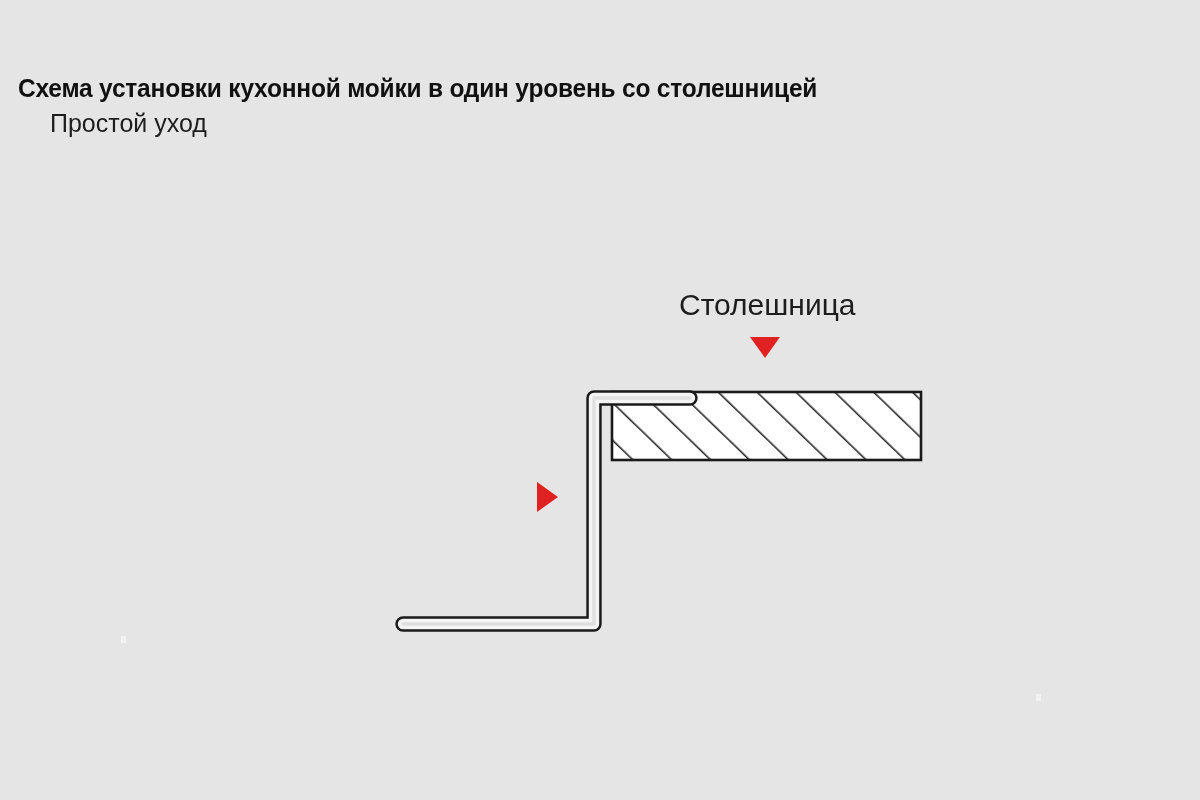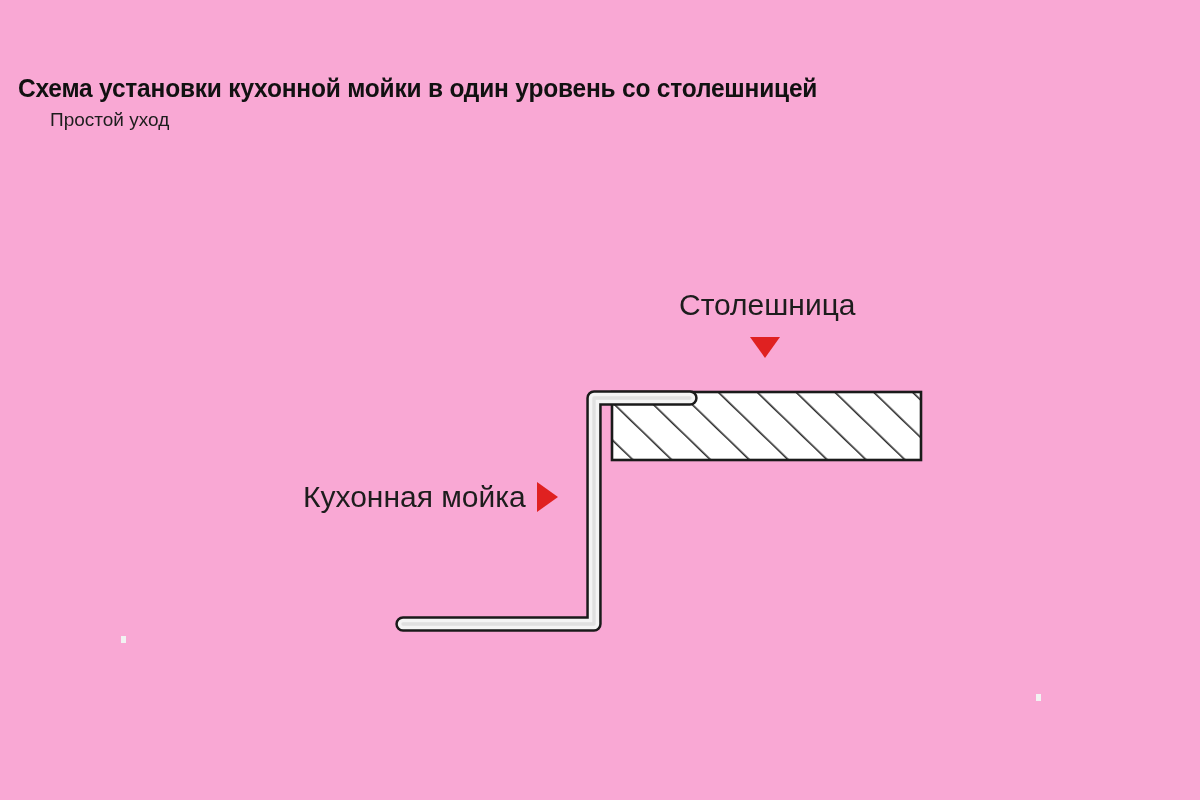--- a/index.html
+++ b/index.html
@@ -13,41 +13,41 @@
     height: 800px;
     overflow: hidden;
     font-family: "Liberation Sans", "DejaVu Sans", sans-serif;
     color: #1a1a1a;
     position: relative;
   }
   #page {
     position: relative;
     width: 1200px;
     height: 800px;
-    background: #f9a8d4;
+    background: #e5e5e5;
   }
 
   
   .title {
     position: absolute;
     left: 18px;
     top: 74px;
     font-size: 25px;
     font-weight: bold;
     letter-spacing: -0.2px;
     white-space: nowrap;
     color: #111111;
     transform: scaleX(0.98);
     transform-origin: left top;
   }
   .subtitle {
     position: absolute;
     left: 50px;
     top: 109px;
-    font-size: 19px;
+    font-size: 25px;
     font-weight: normal;
     white-space: nowrap;
     color: #1d1d1d;
   }
 
   
   .diagram {
     position: absolute;
     left: 0;
     top: 0;
@@ -150,19 +150,18 @@
       <path d="M 403,624 L 594,624 L 594,398 L 690,398" fill="none" stroke="#f4f4f4" stroke-width="10.4" stroke-linecap="round" stroke-linejoin="round"></path>
 
       <path d="M 403,624 L 594,624 L 594,398 L 690,398" fill="none" stroke="#dcdcdc" stroke-width="3.4" stroke-linecap="round" stroke-linejoin="round" opacity="0.85"></path>
     </g>
 
   </svg>
 
   <div class="label label-countertop">Столешница</div>
   <div class="marker marker-down"></div>
 
-  <div class="label label-sink">Кухонная мойка</div>
   <div class="marker marker-right"></div>
 
   <div class="speck" style="left:121px; top:636px;"></div>
   <div class="speck" style="left:1036px; top:694px;"></div>
 
 </div>
 
 </body></html>

